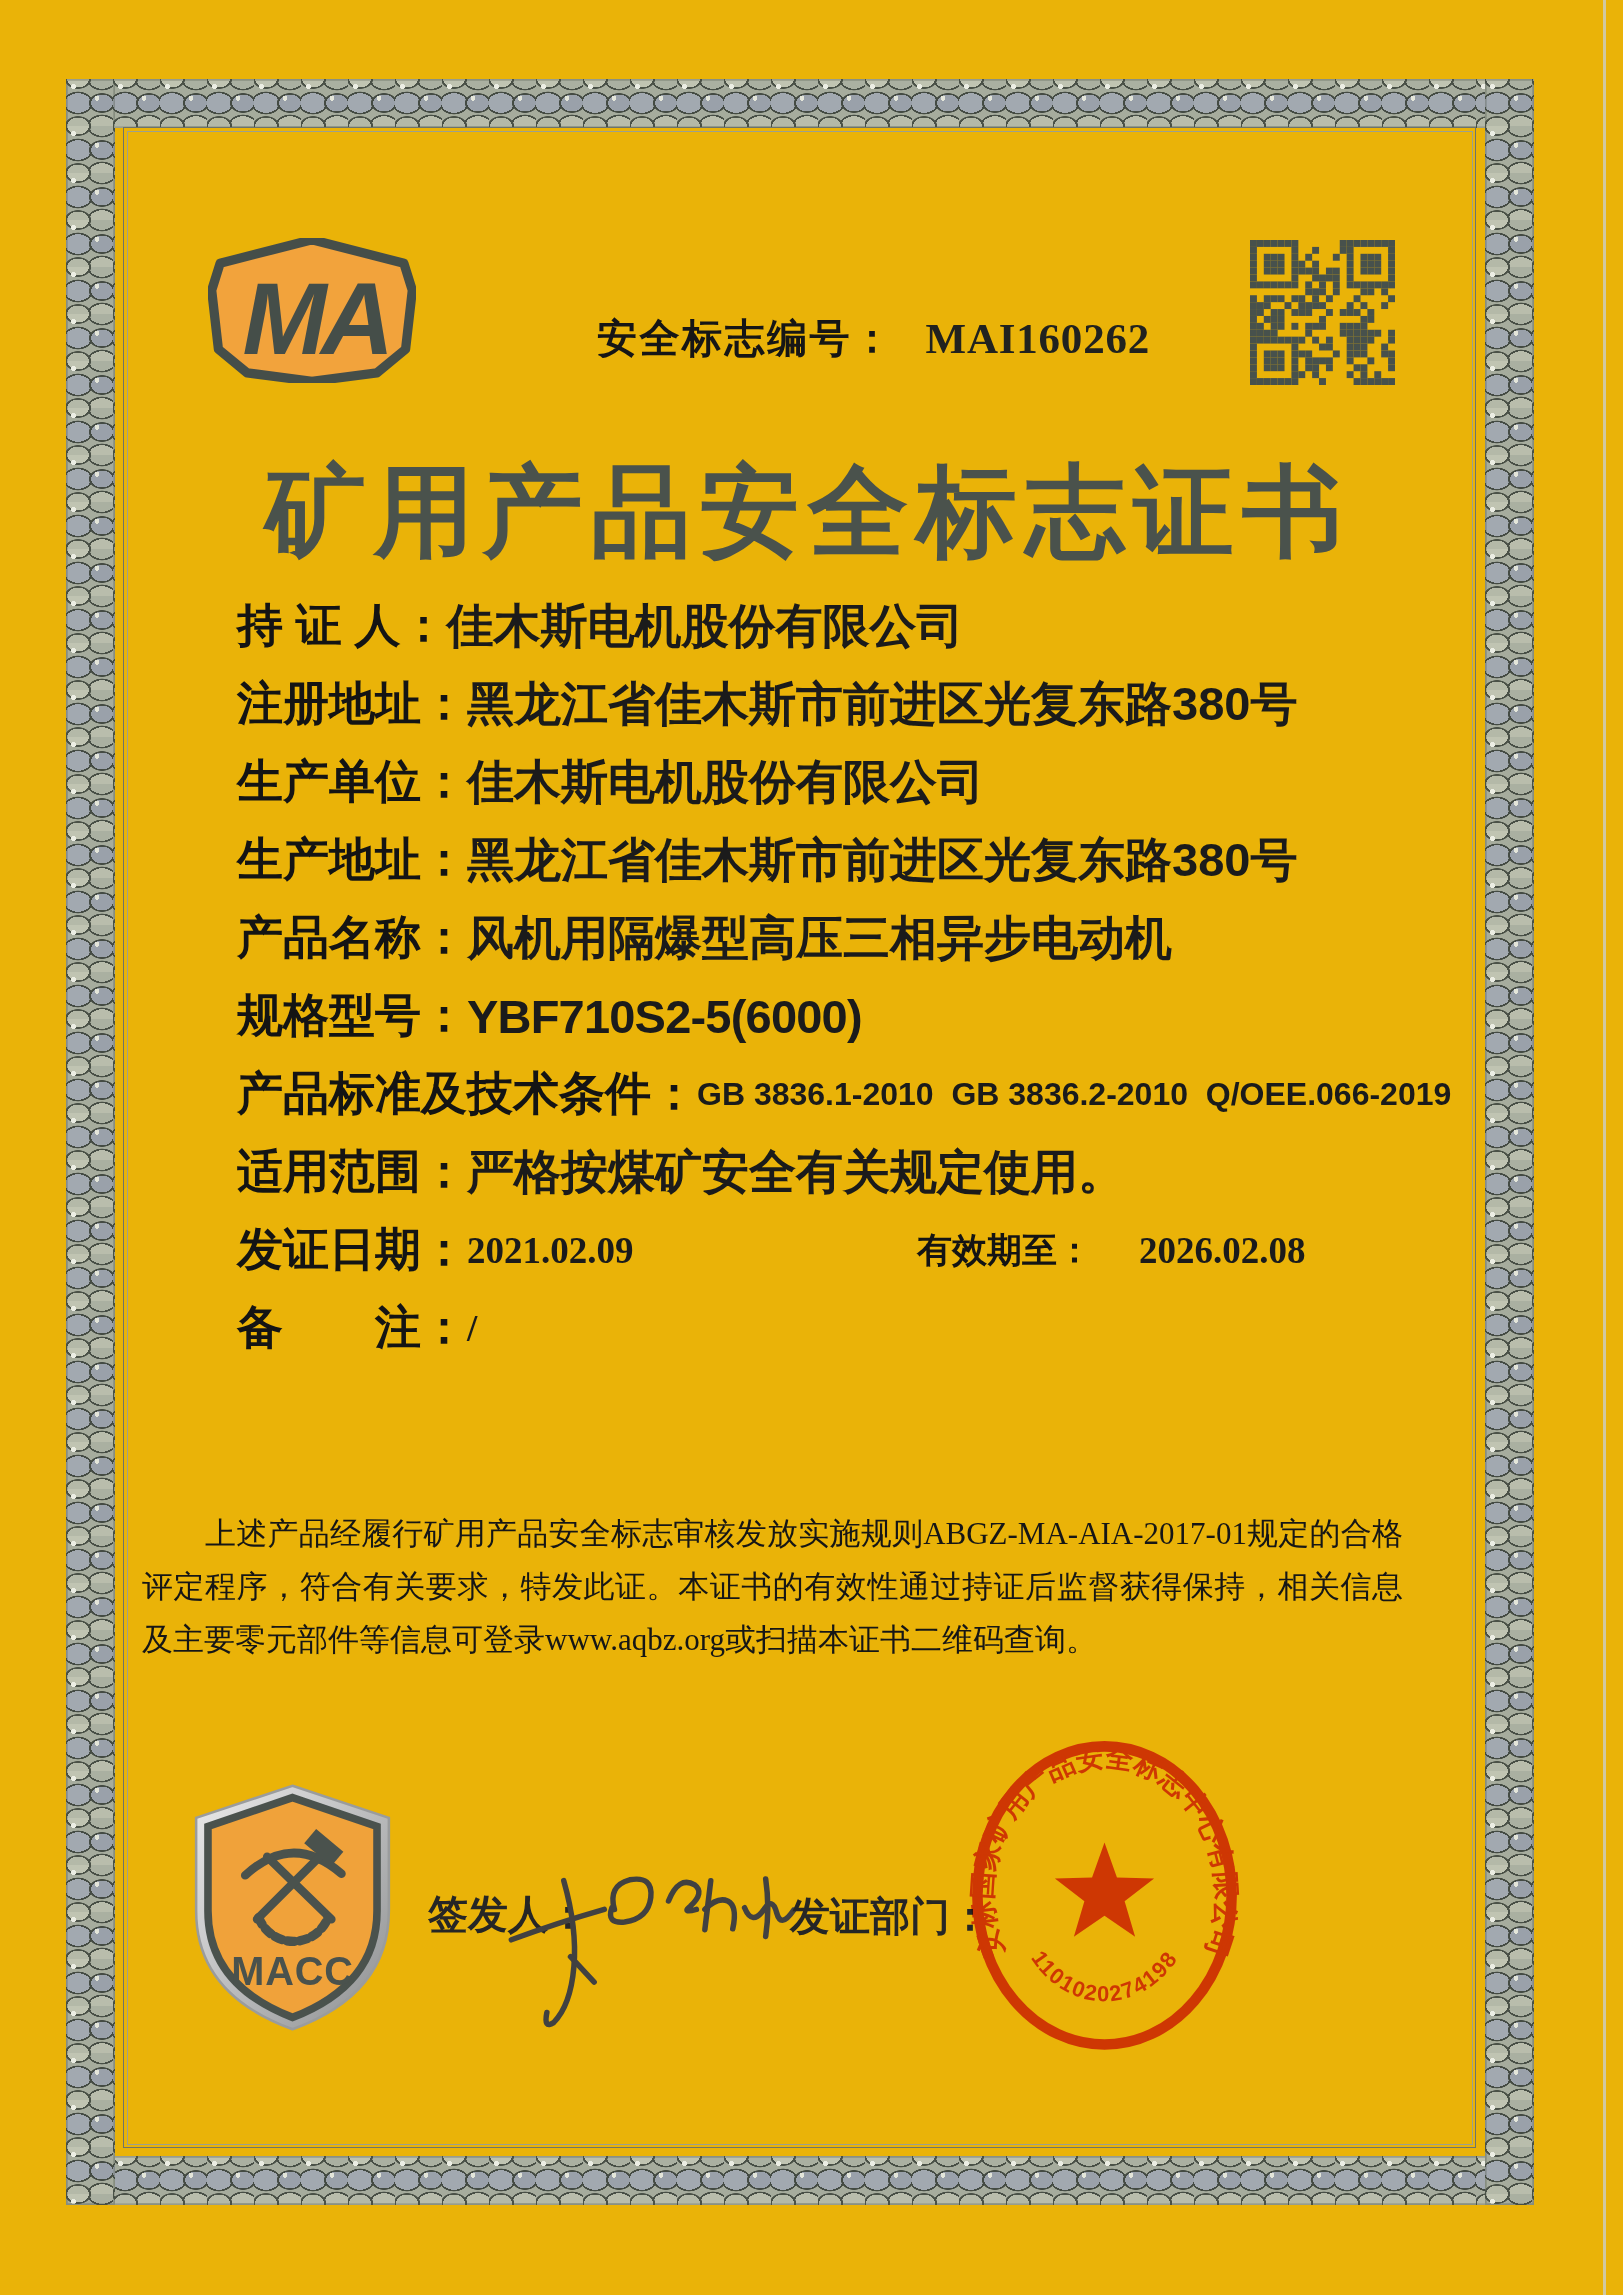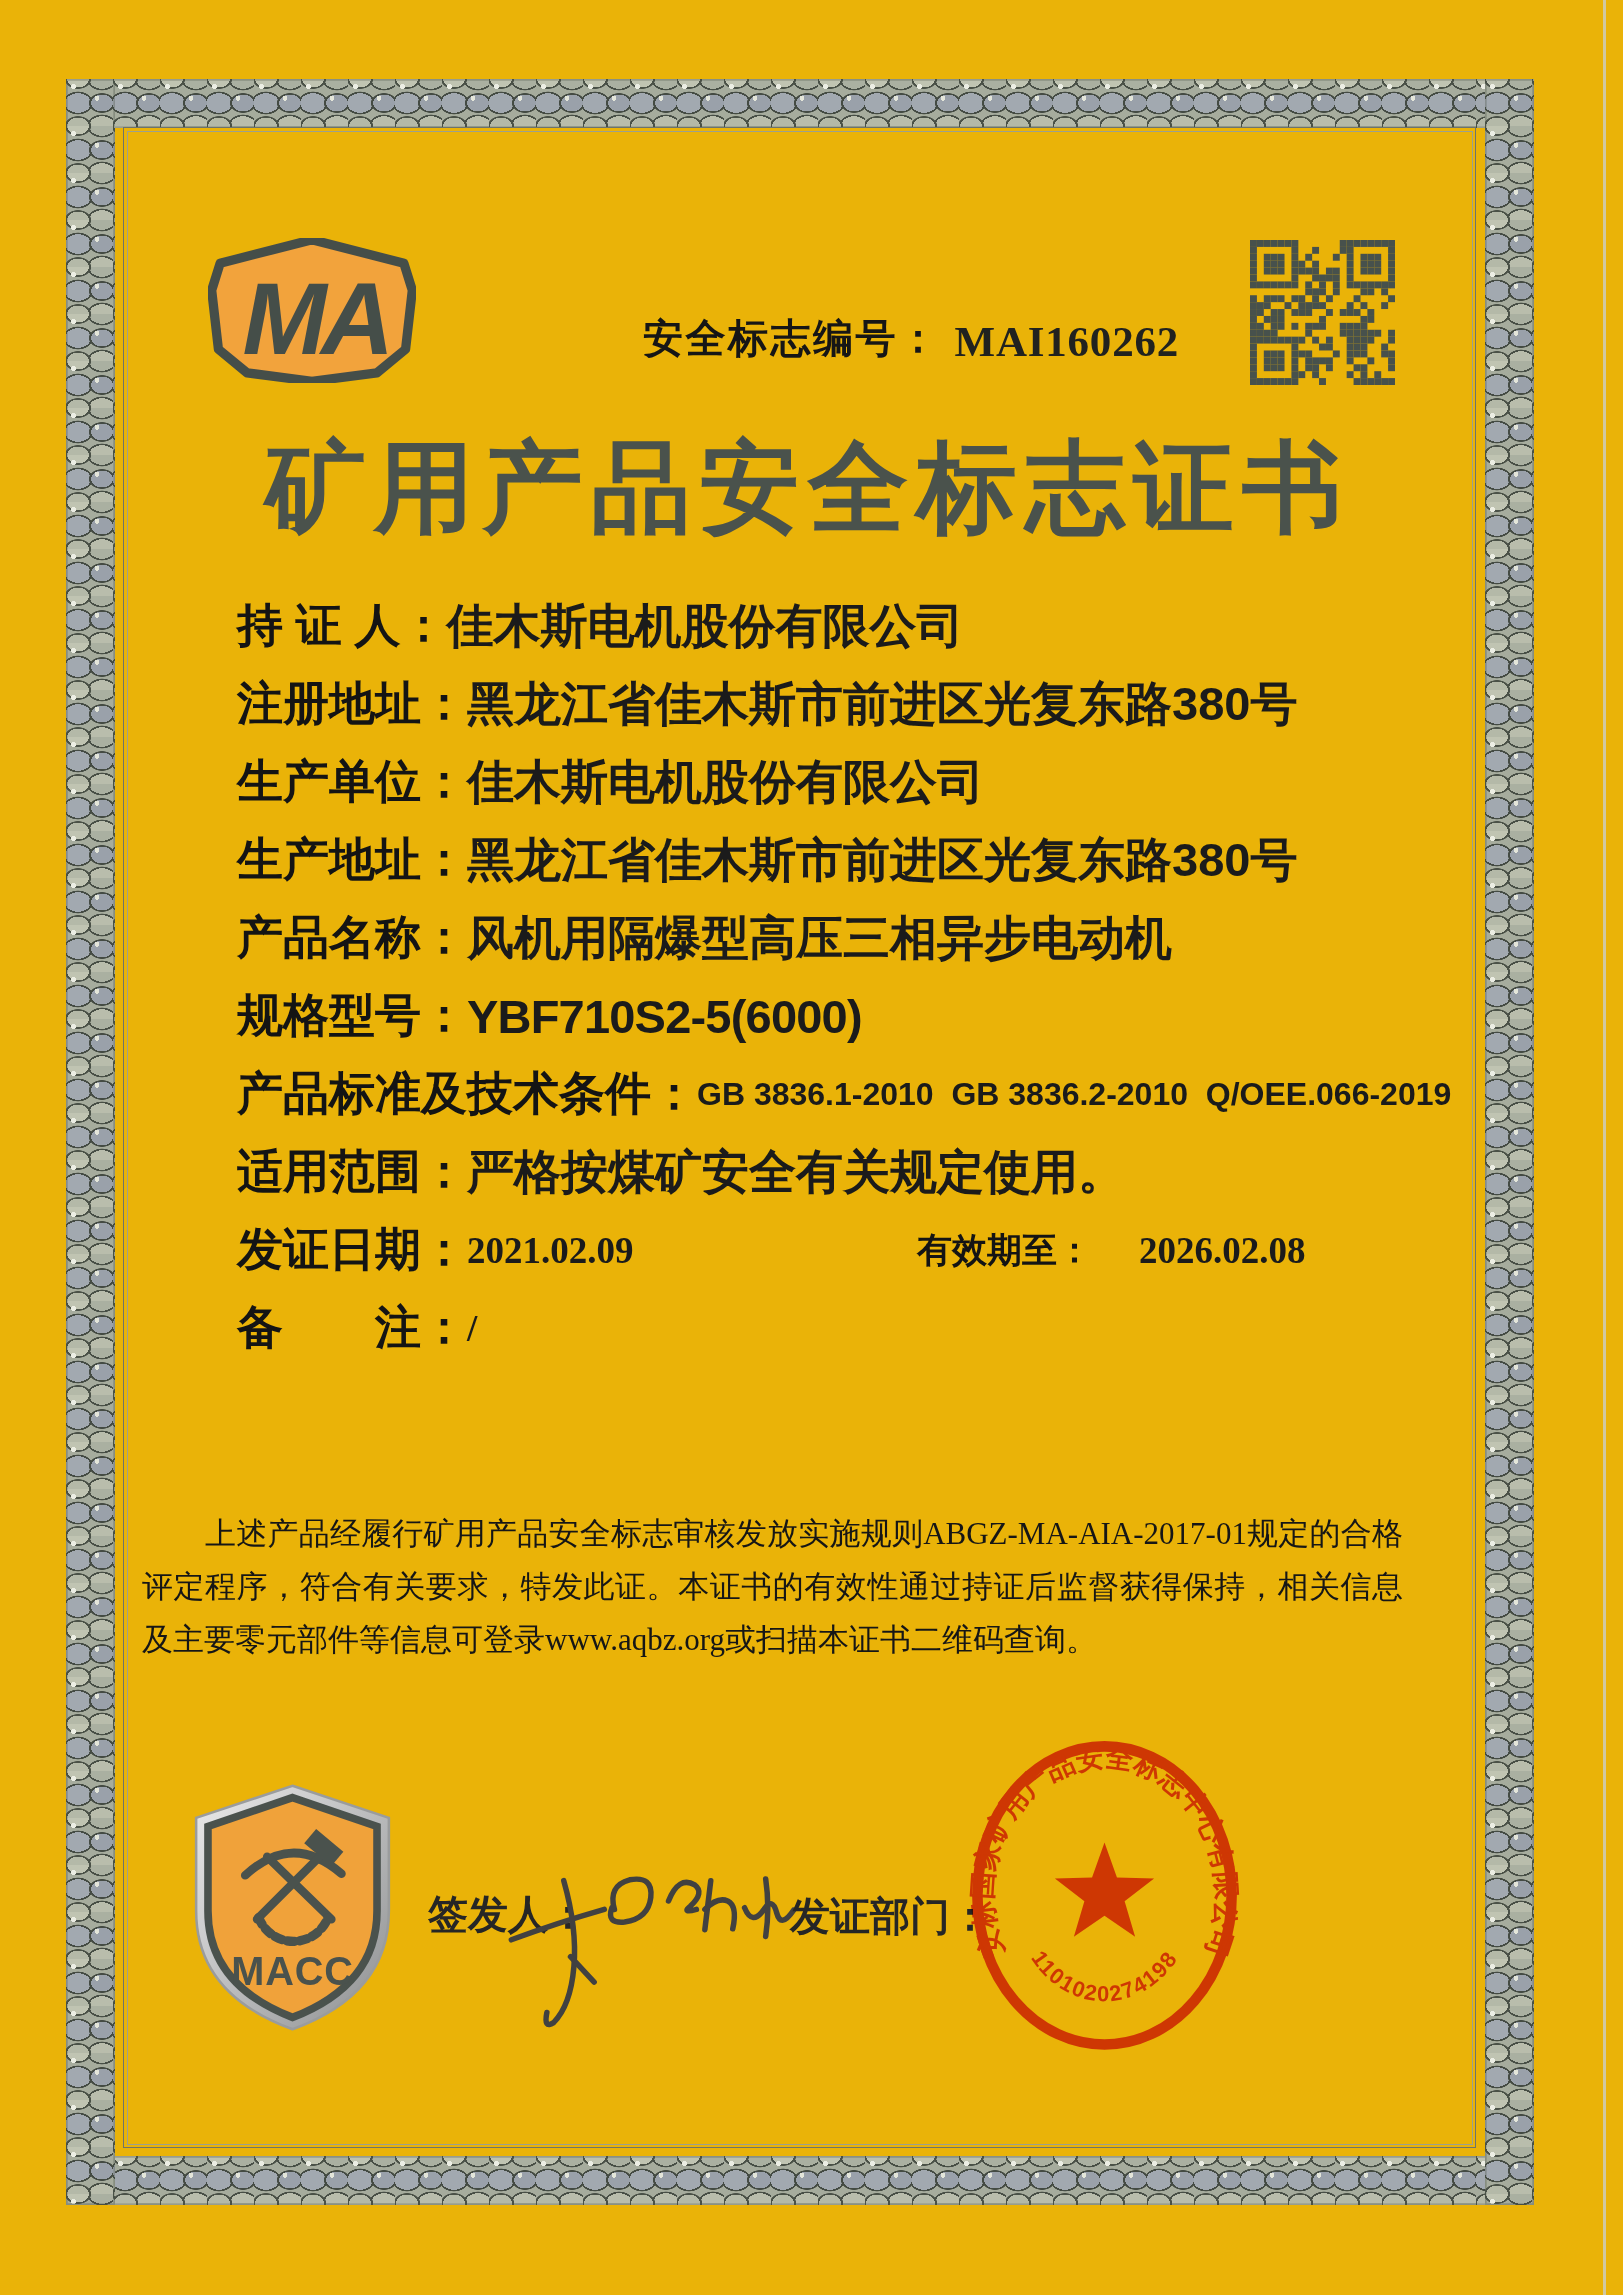--- a/index.html
+++ b/index.html
@@ -21,27 +21,27 @@
   .band-bottom{left:66px;top:2156px;width:1468px;height:49px;}
   .band-left{left:66px;top:79px;width:49px;height:2126px;}
   .band-right{left:1485px;top:79px;width:49px;height:2126px;}
   .inner-frame{position:absolute;left:123px;top:127px;width:1353px;height:2021px;
       border:1.7px solid #6e746b;box-sizing:border-box;}
   .inner-frame .thin{position:absolute;inset:2.5px;border:0.8px solid #9aa091;}
   .edge-line{position:absolute;left:1603px;top:0;width:2.5px;height:2295px;background:#cbcdc7;opacity:.8;}
 
   
   .ma-logo{position:absolute;left:208px;top:238px;width:208px;height:145px;}
-  .cert-no{position:absolute;left:597px;top:311px;display:flex;align-items:flex-end;gap:14px;white-space:nowrap;margin-left:46px;}
+  .cert-no{position:absolute;left:597px;top:311px;display:flex;align-items:center;gap:31px;white-space:nowrap;}
   .cert-no-label{font-size:40px;font-weight:700;letter-spacing:2.5px;color:#161616;}
   .cert-no-value{font-family:"Liberation Serif","DejaVu Serif",serif;font-size:43px;font-weight:700;
       letter-spacing:0.8px;color:#21221f;}
   .qr{position:absolute;left:1250px;top:240px;width:145px;height:145px;}
 
-  .title{position:absolute;left:135px;top:422px;width:1346px;margin:0;text-align:center;
+  .title{position:absolute;left:135px;top:446px;width:1346px;margin:0;text-align:center;
       font-family:Liberation Mono, monospace;font-weight:700;font-size:100px;
       letter-spacing:8.5px;color:#4a524c;white-space:nowrap;}
 
   
   .fields{position:absolute;left:237px;top:587px;width:1209px;}
   .frow{display:flex;align-items:center;height:78px;white-space:pre;}
   .flabel{flex:0 0 188px;font-size:46px;font-weight:700;color:#141414;}
   .fvalue{font-size:47px;font-weight:700;color:#1b1b1b;}
   .frow.wide .flabel{flex:0 0 auto;}
   .frow.wide .fvalue{font-size:32px;letter-spacing:0;}

